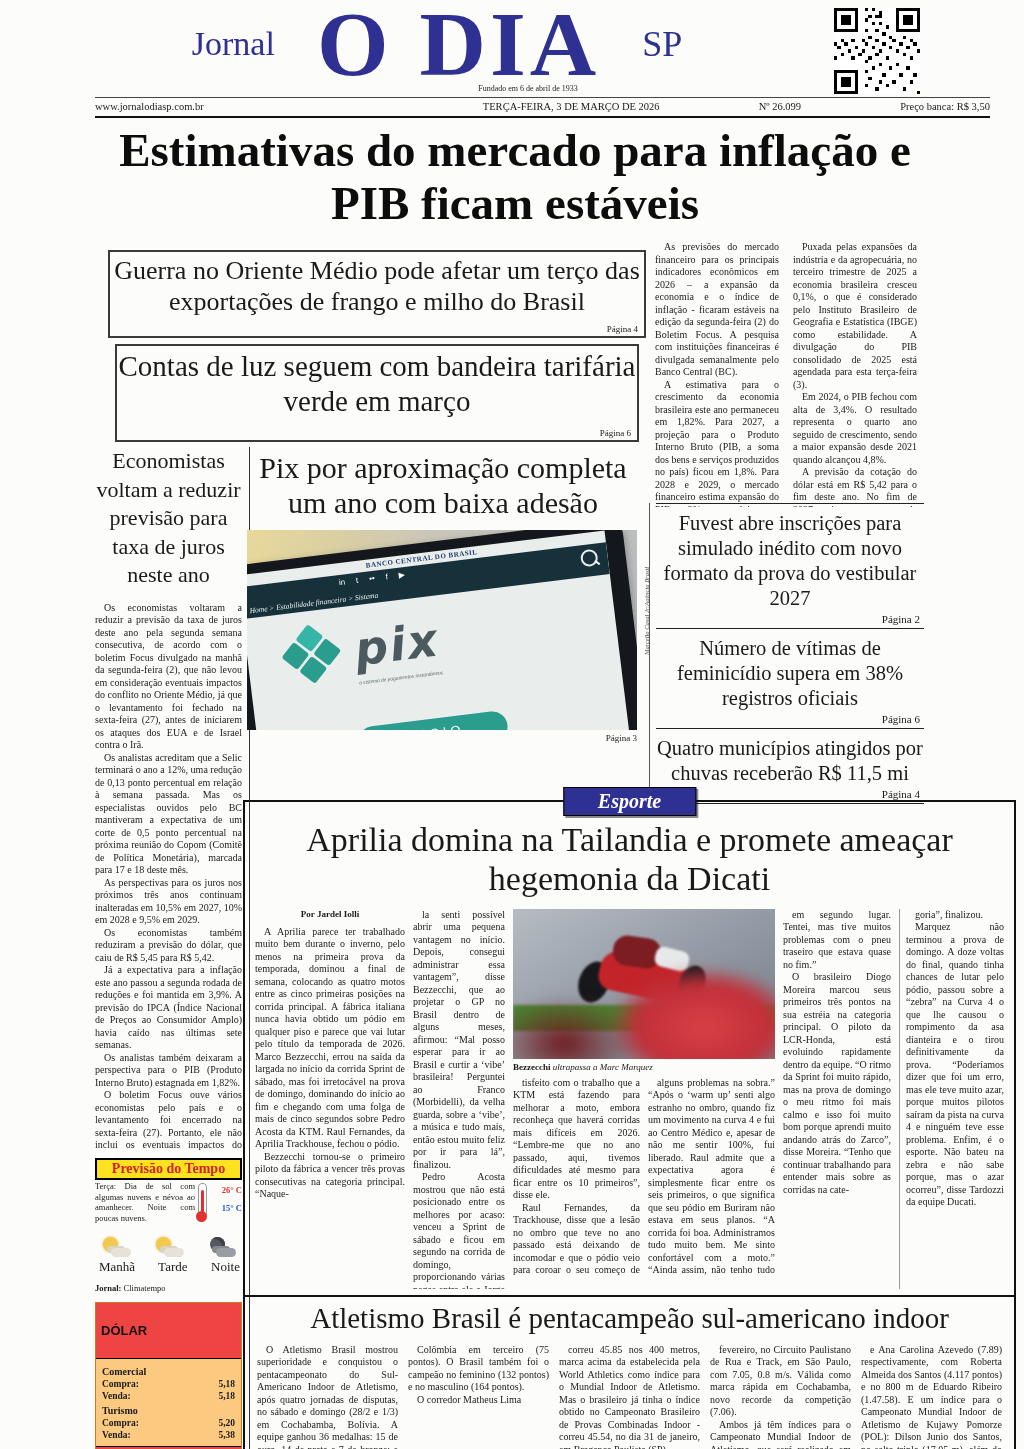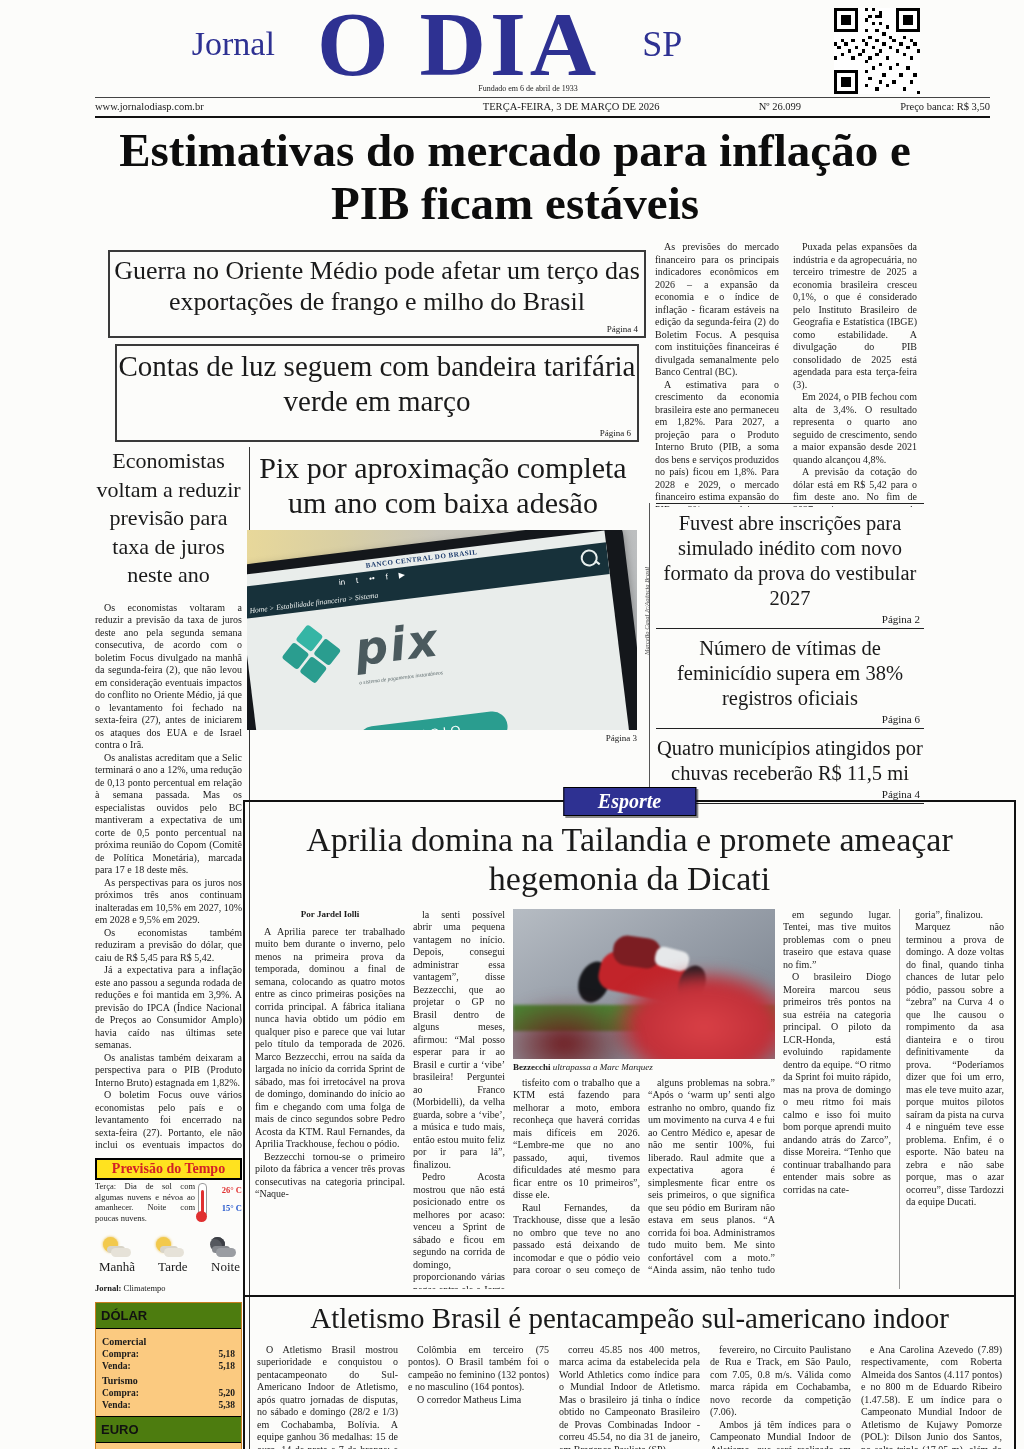--- a/index.html
+++ b/index.html
@@ -56,22 +56,22 @@
   .wic{width:38px;text-align:right;font-size:13px;}
   .wic-ic{position:relative;width:30px;height:20px;margin:0 auto 2px;}
   .sun{position:absolute;left:2px;top:0;width:15px;height:15px;border-radius:50%;background:#f2c94c;box-shadow:0 0 3px #e8b93c;}
   .cloud{position:absolute;right:0;bottom:0;width:20px;height:9px;background:#e6e2d8;border-radius:6px;box-shadow:-5px -3px 0 -1px #d8d4c8;}
   .moon{position:absolute;left:4px;top:0;width:15px;height:15px;border-radius:50%;background:#55585e;box-shadow:inset -3px 2px 0 #3c3f45;}
   .cloud.dark{background:#9a9da2;box-shadow:-5px -3px 0 -1px #85888d;}
   .wsource{margin-top:8px;font-size:8.5px;}
   .wsource b{font-weight:bold;}
 
   .currency{margin-top:9px;background:#fbca80;border:1px solid #c87d1e;border-bottom:none;}
-  .cur-head{background:#4d7c0f;font-family:"Liberation Sans",sans-serif;font-weight:bold;font-size:13px;
-            padding:5px 5px;border-bottom:1.5px solid #000;color:#111;}
+  .cur-head{background:#ef4444;font-family:"Liberation Sans",sans-serif;font-weight:bold;font-size:13px;
+            padding:20px 5px;border-bottom:1.5px solid #000;color:#111;}
   .cur-head.euro{border-top:1.5px solid #000;}
   .cur-body{padding:3px 6px 6px;font-size:9.5px;}
   .cur-label{font-weight:bold;font-size:10px;margin-top:4px;}
   .cur-row{display:flex;justify-content:space-between;font-weight:bold;margin-top:2px;}
 
   
   .pix-article{position:absolute;left:247px;top:450px;width:392px;}
   .pix-headline{font-size:30px;text-align:center;line-height:1.18;font-weight:400;}
   .pix-photo{margin-top:9px;width:390px;height:200px;position:relative;overflow:hidden;background:
              linear-gradient(100deg,#e8d89a 0%,#d9cfa3 22%,#c9c6ba 45%,#babdc0 100%);}

